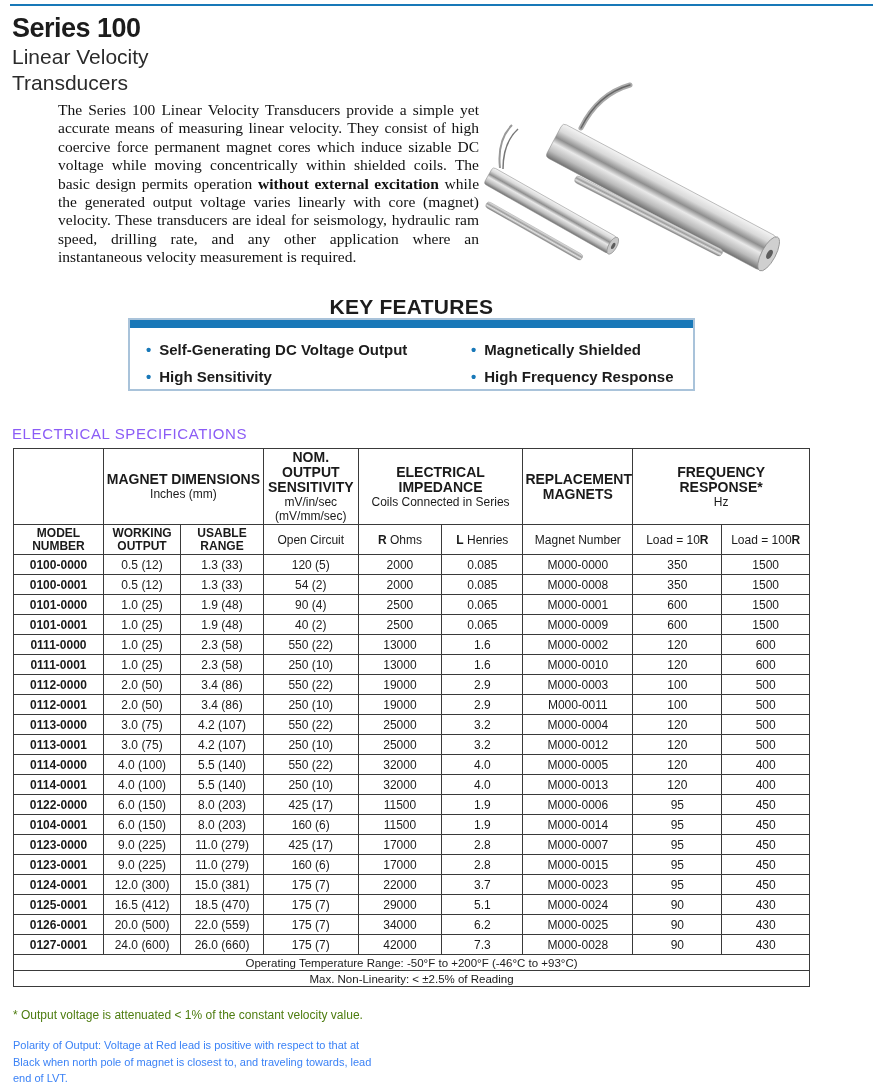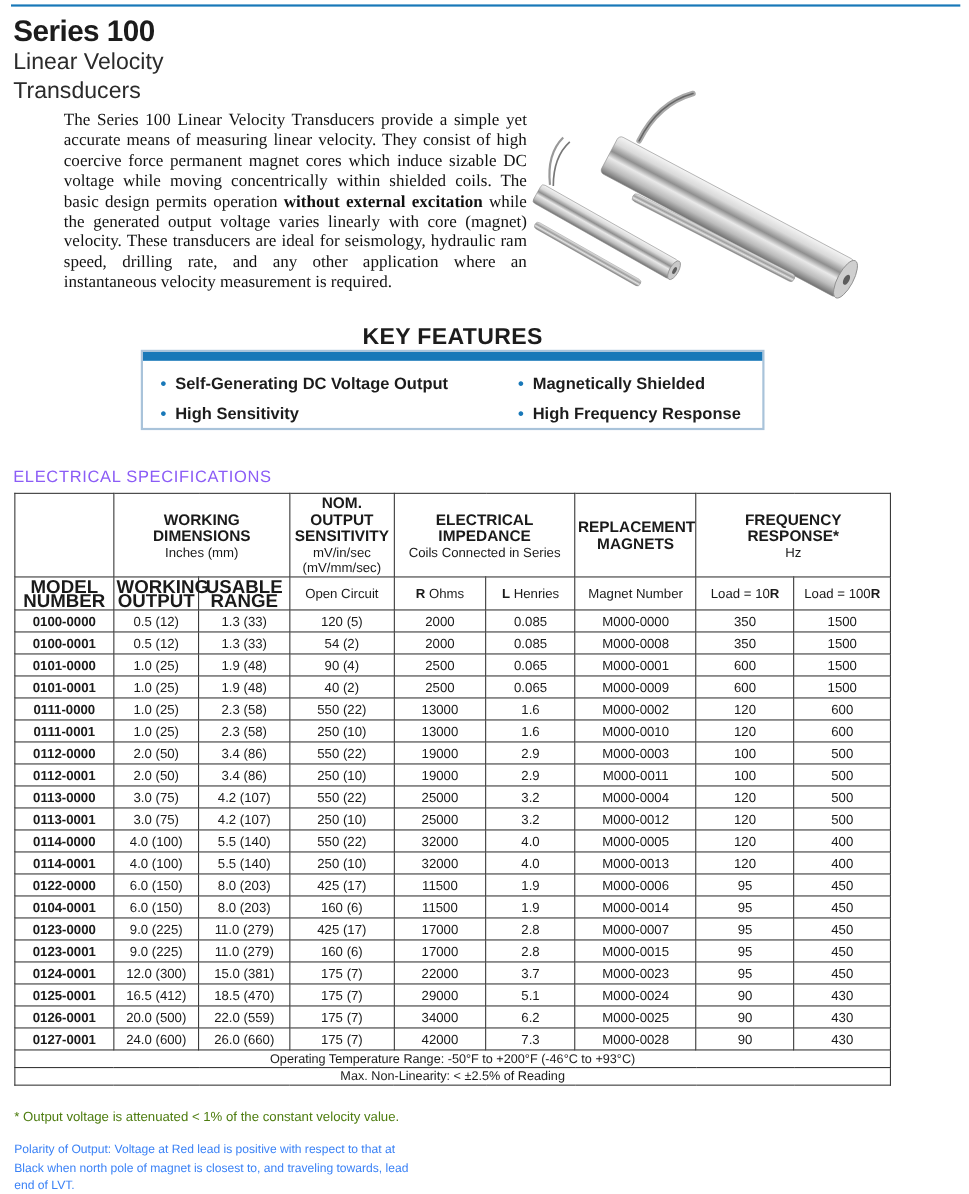--- a/index.html
+++ b/index.html
@@ -112,21 +112,21 @@
     border: 1px solid #3a3a3a;
     text-align: center;
     vertical-align: middle;
     padding: 1px 2px;
     background: #fff;
   }
   tr.group-row th { height: 66px; font-weight: normal; }
   tr.sub-row th { height: 30px; font-weight: normal; }
   .hbold { font-weight: bold; font-size: 14px; white-space: pre-line; line-height: 15px; display: block; }
   .hreg { font-weight: normal; font-size: 12px; white-space: pre-line; line-height: 14px; display: block; }
-  .shbold { font-weight: bold; font-size: 17px; white-space: pre-line; line-height: 13px; display: block; }
+  .shbold { font-weight: bold; font-size: 12px; white-space: pre-line; line-height: 13px; display: block; }
   .shreg { font-weight: normal; font-size: 12px; }
   .sym { font-weight: bold; }
   table.spec td { height: 20px; }
   table.spec td.model { font-weight: bold; }
   table.spec td.span-note { height: 16px; font-size: 11.5px; }
   .footnote1 {
     position: absolute;
     top: 1008px; left: 13px;
     font-size: 12px;
     color: #4d7c0f;
@@ -240,21 +240,21 @@
         <col style="width:10.5%">
         <col style="width:10.2%">
       <col style="width:13.8%">
         <col style="width:11.2%">
         <col style="width:11.0%">
     </colgroup>
     <thead>
       <tr class="group-row">
         <th></th>
         <th colspan="2">
-          <span class="hbold">WORKING DIMENSIONS</span>
+          <span class="hbold">MAGNET DIMENSIONS</span>
           <span class="hreg">Inches (mm)</span>
         </th>
         <th>
           <span class="hbold">NOM. OUTPUT
 SENSITIVITY</span>
           <span class="hreg">mV/in/sec
 (mV/mm/sec)</span>
         </th>
         <th colspan="2">
           <span class="hbold">ELECTRICAL

